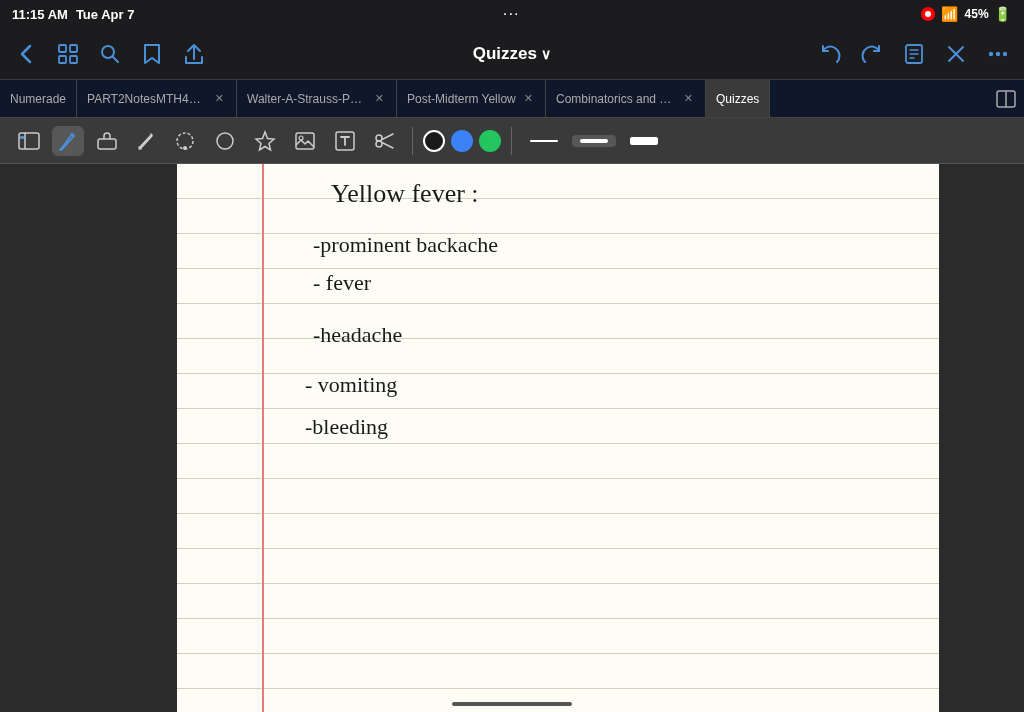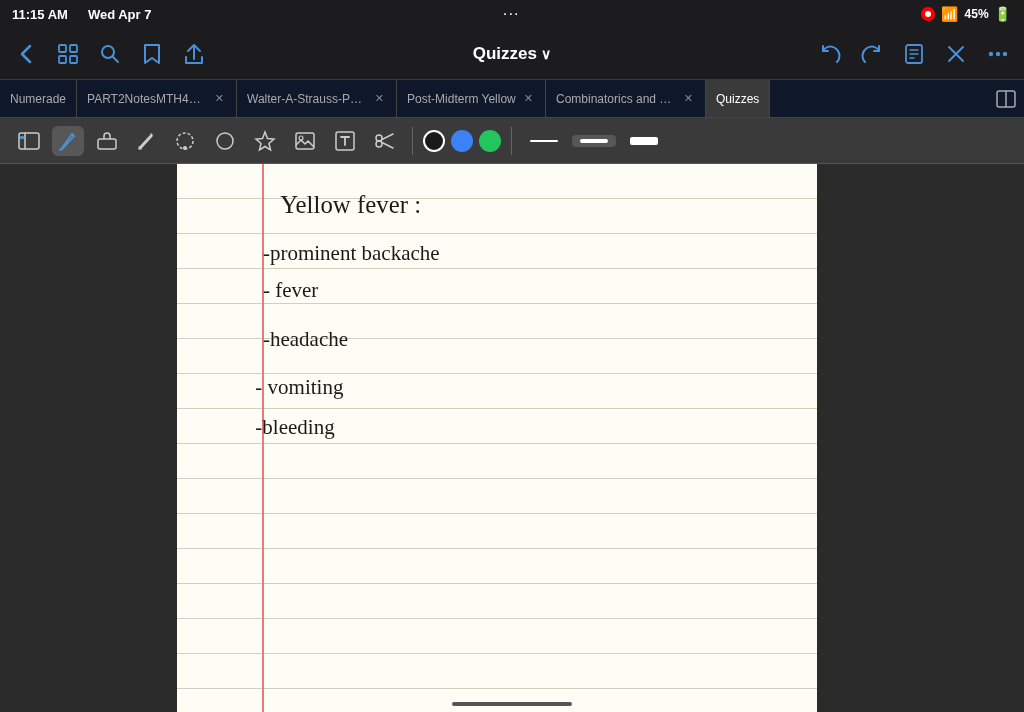--- a/index.html
+++ b/index.html
@@ -17,21 +17,21 @@
       background: #1c1c1e;
       height: 28px;
       display: flex;
       align-items: center;
       justify-content: space-between;
       padding: 0 12px;
       color: white;
       font-size: 13px;
       font-weight: 600;
     }
-    .status-left { display: flex; gap: 20px; align-items: center; }
+    .status-left { display: flex; gap: 8px; align-items: center; }
     .status-right { display: flex; gap: 6px; align-items: center; font-size: 12px; }
     .recording-dot {
       background: red;
       border-radius: 50%;
       width: 14px; height: 14px;
       display: flex; align-items: center; justify-content: center;
     }
     .recording-inner {
       background: white;
       border-radius: 50%;
@@ -163,21 +163,21 @@
     
     .main-content {
       display: flex;
       height: calc(712px - 28px - 52px - 38px - 46px);
       background: #2b2b2b;
     }
 
     
     .note-page {
       background: #fdfdf5;
-      width: 640px;
+      width: 762px;
       margin: 0 auto;
       position: relative;
       overflow: hidden;
       height: 100%;
     }
 
     
     .note-lines {
       position: absolute;
       top: 0; left: 0; right: 0; bottom: 0;
@@ -228,21 +228,21 @@
       background: #555;
       border-radius: 3px;
     }
   </style>
 </head>
 <body>
 
 <div class="status-bar">
   <div class="status-left">
     <span>11:15 AM</span>
-    <span>Wed Apr 7</span>
+    <span>Tue Apr 7</span>
   </div>
   <div style="display:flex; gap:4px; position:absolute; left:50%; transform:translateX(-50%);">
     <span style="letter-spacing:2px; font-size:11px;">···</span>
   </div>
   <div class="status-right">
     <div class="recording-dot">
       <div class="recording-inner"></div>
     </div>
     <span style="font-size:14px;">📶</span>
     <span>45%</span>

